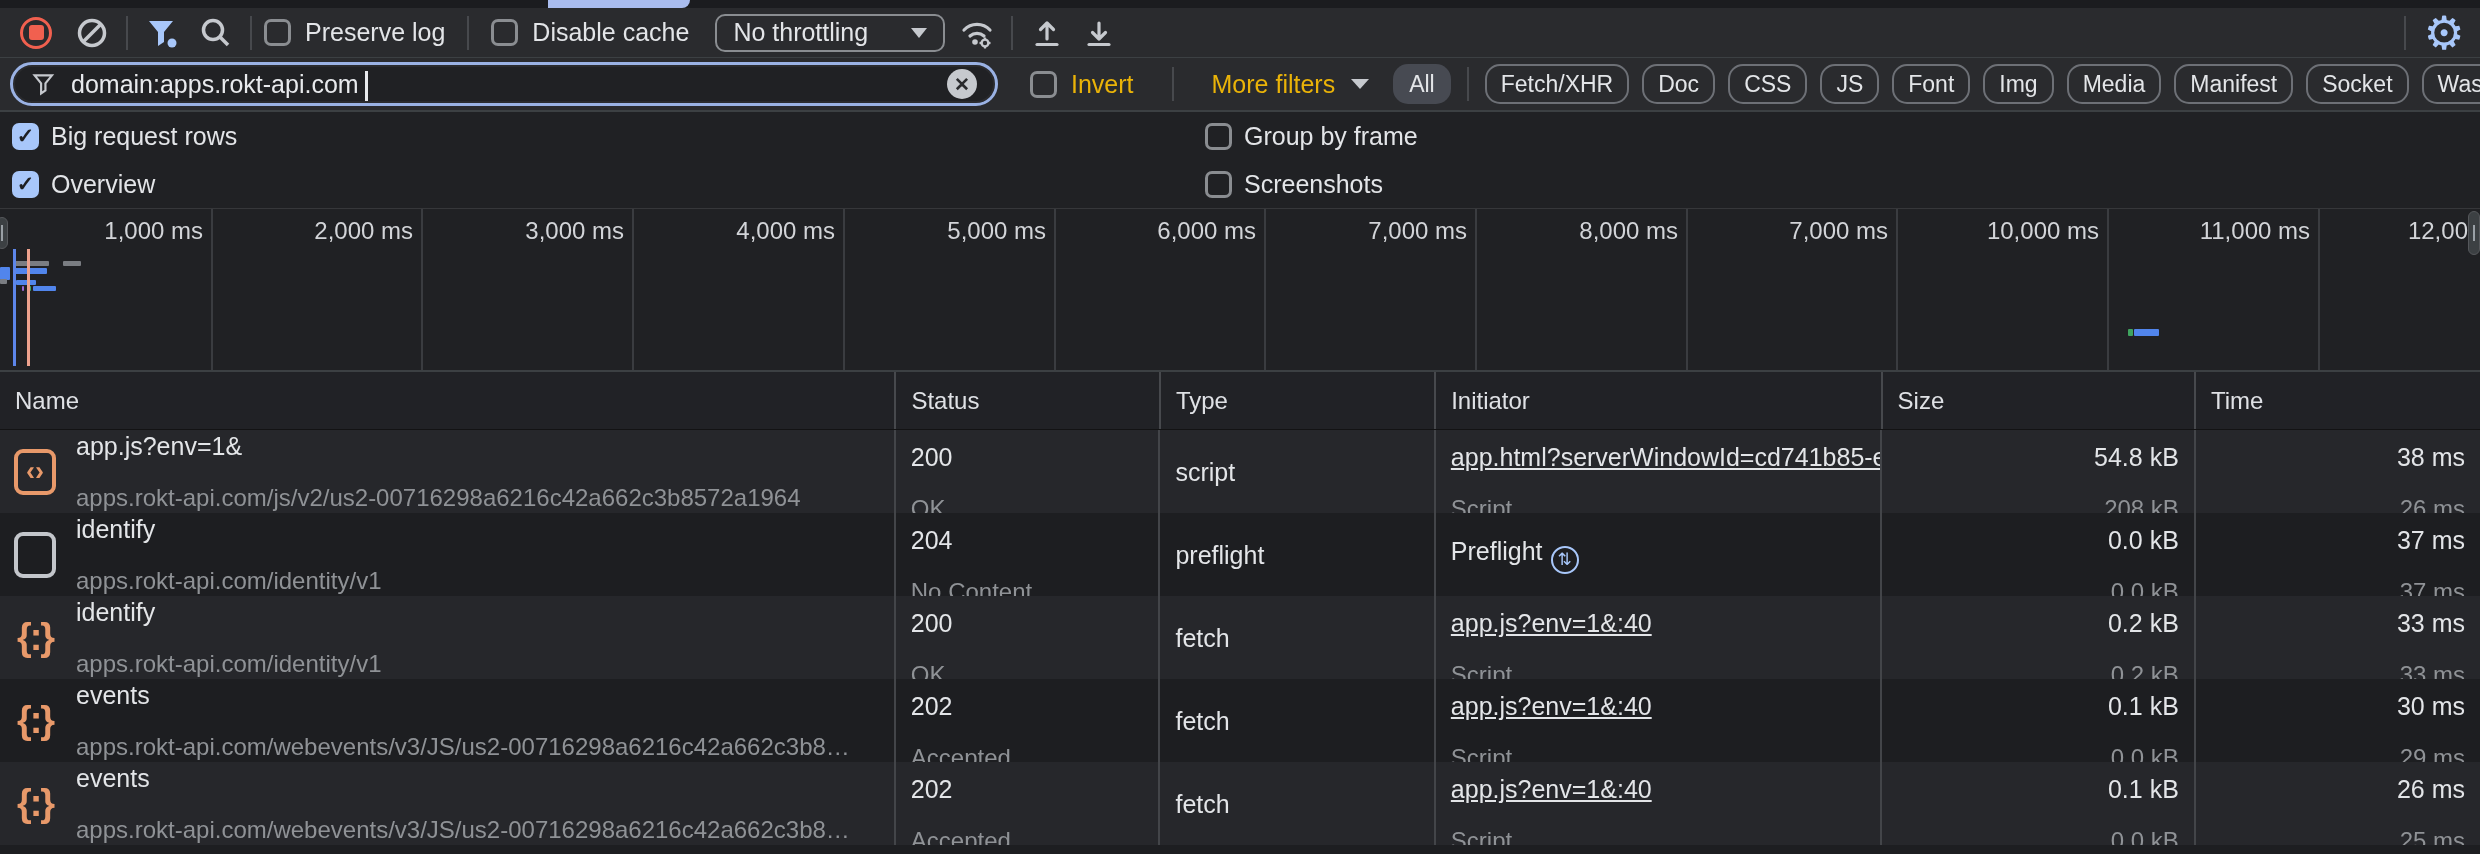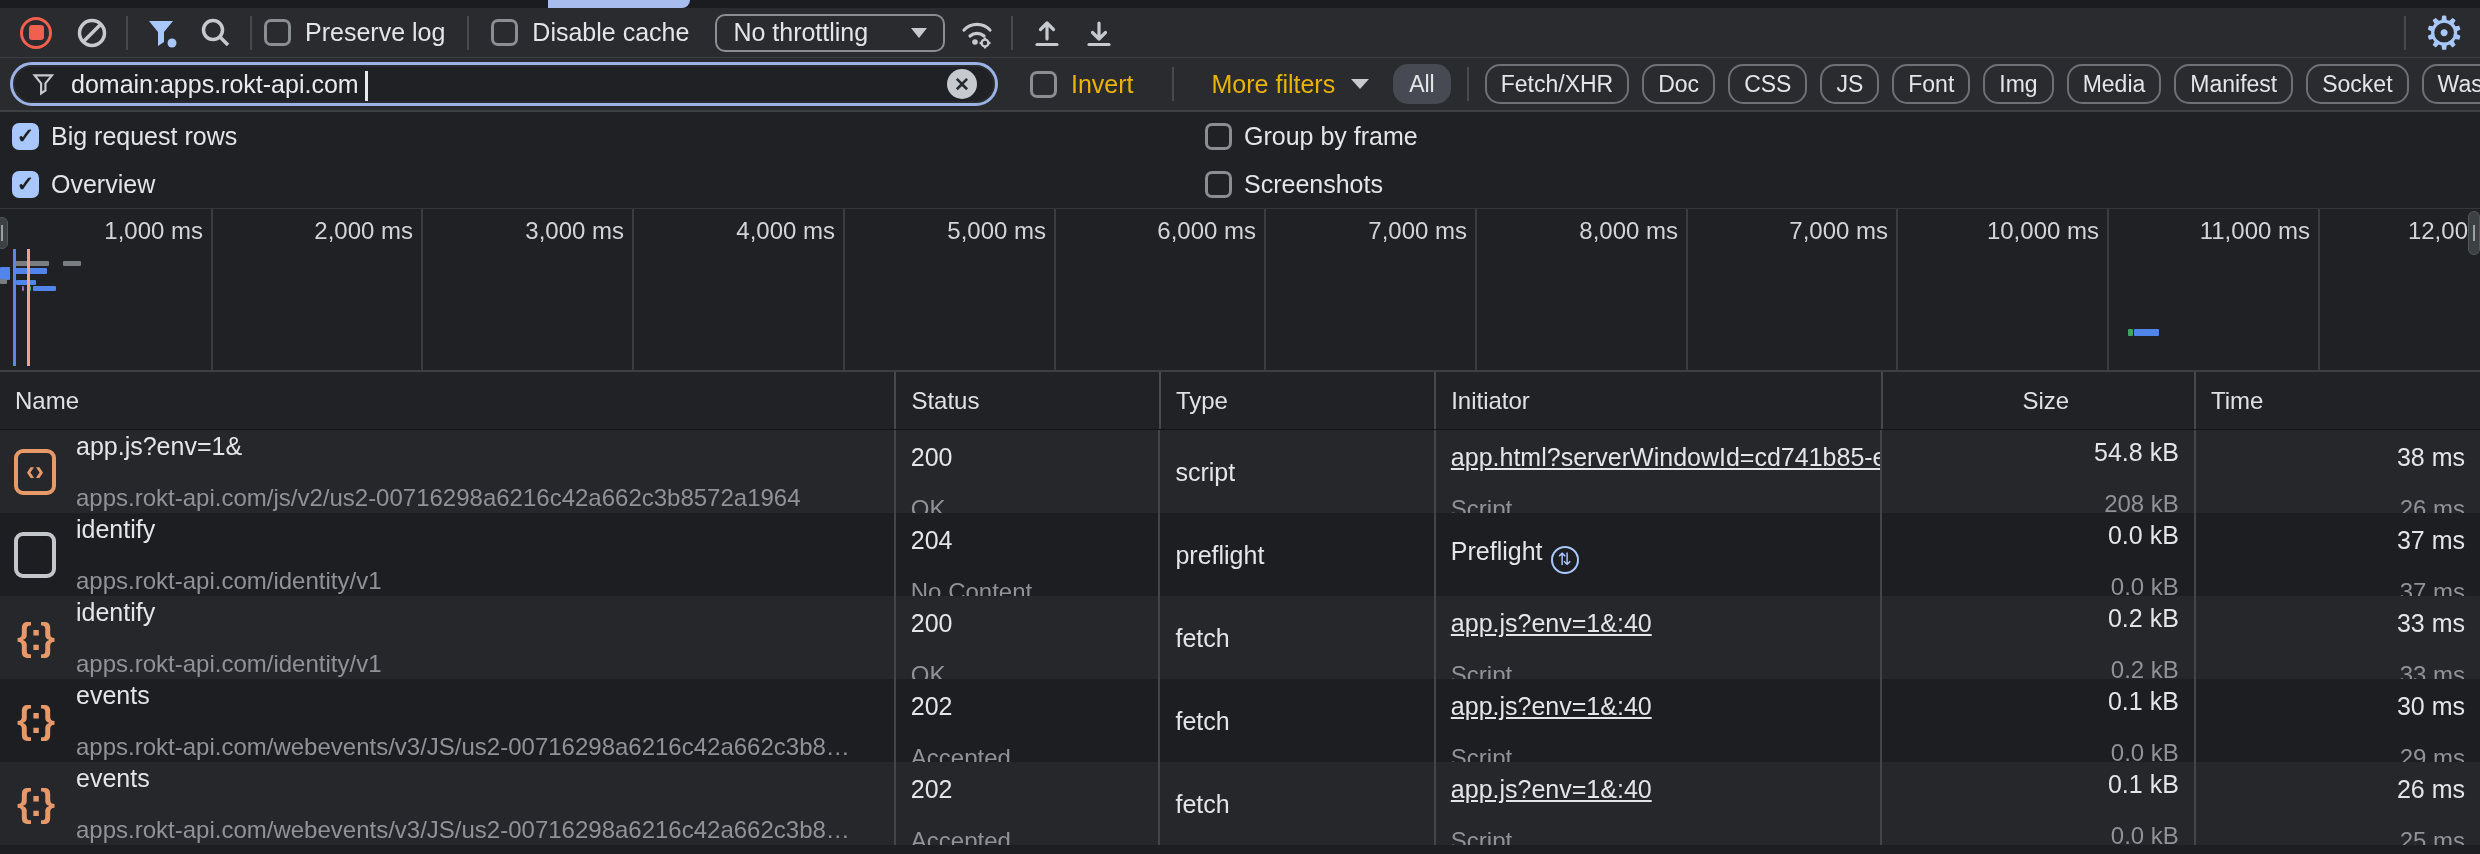--- a/index.html
+++ b/index.html
@@ -77,21 +77,21 @@
     border:1px solid #55575b; border-radius:6px; display:flex; align-items:center; justify-content:center; }
   .ohandle::after { content:""; width:2px; height:16px; background:#9aa0a6; }
 
   
   .thead { height:58px; background:#212226; border-bottom:1px solid #131314;
     display:flex; flex:0 0 auto; }
   .hcell { display:flex; align-items:center; padding-left:15px; font-size:24px; color:#dfe1e5;
     border-right:2px solid #47494d; cursor:pointer; }
   .hcell:last-child { border-right:none; }
   .col-name { width:916px; } .col-status { width:270px; } .col-type { width:281px; }
-  .col-init { width:456px; } .col-size { width:320px;justify-content:center; } .col-time { width:290px; }
+  .col-init { width:456px; } .col-size { width:320px; } .col-time { width:290px; }
 
   .tbody { flex:1; display:flex; flex-direction:column; overflow:hidden; }
   .trow { height:83px; display:flex; flex:0 0 auto; cursor:pointer; }
   .trow-light { background:#26272b; }
   .trow-dark { background:#1d1e21; }
   .cell { border-right:2px solid #434549; overflow:hidden; display:flex; flex-direction:column;
     padding:12px 15px 0 15px; }
   .cell:last-child { border-right:none; }
   .cell-center { justify-content:center; padding-top:0; }
   .cell-right { text-align:right; }

